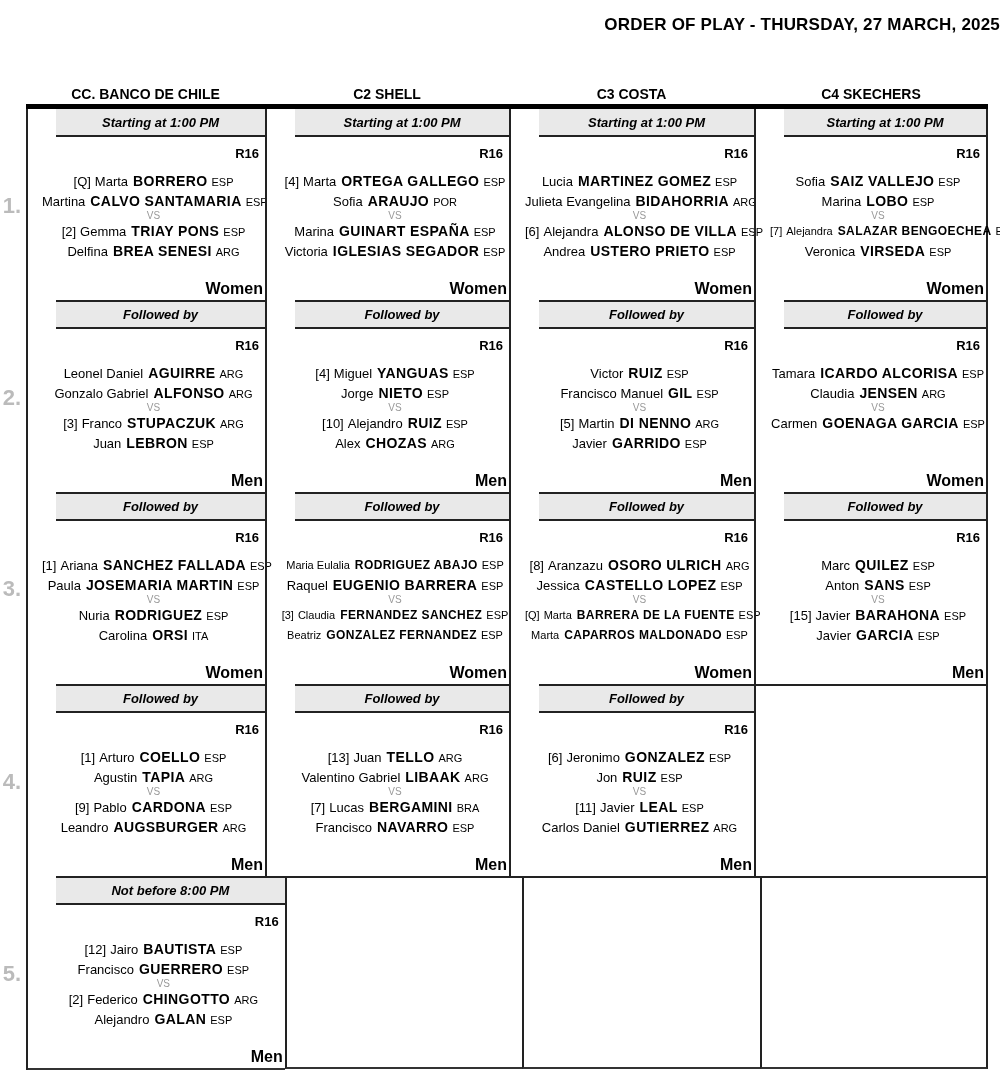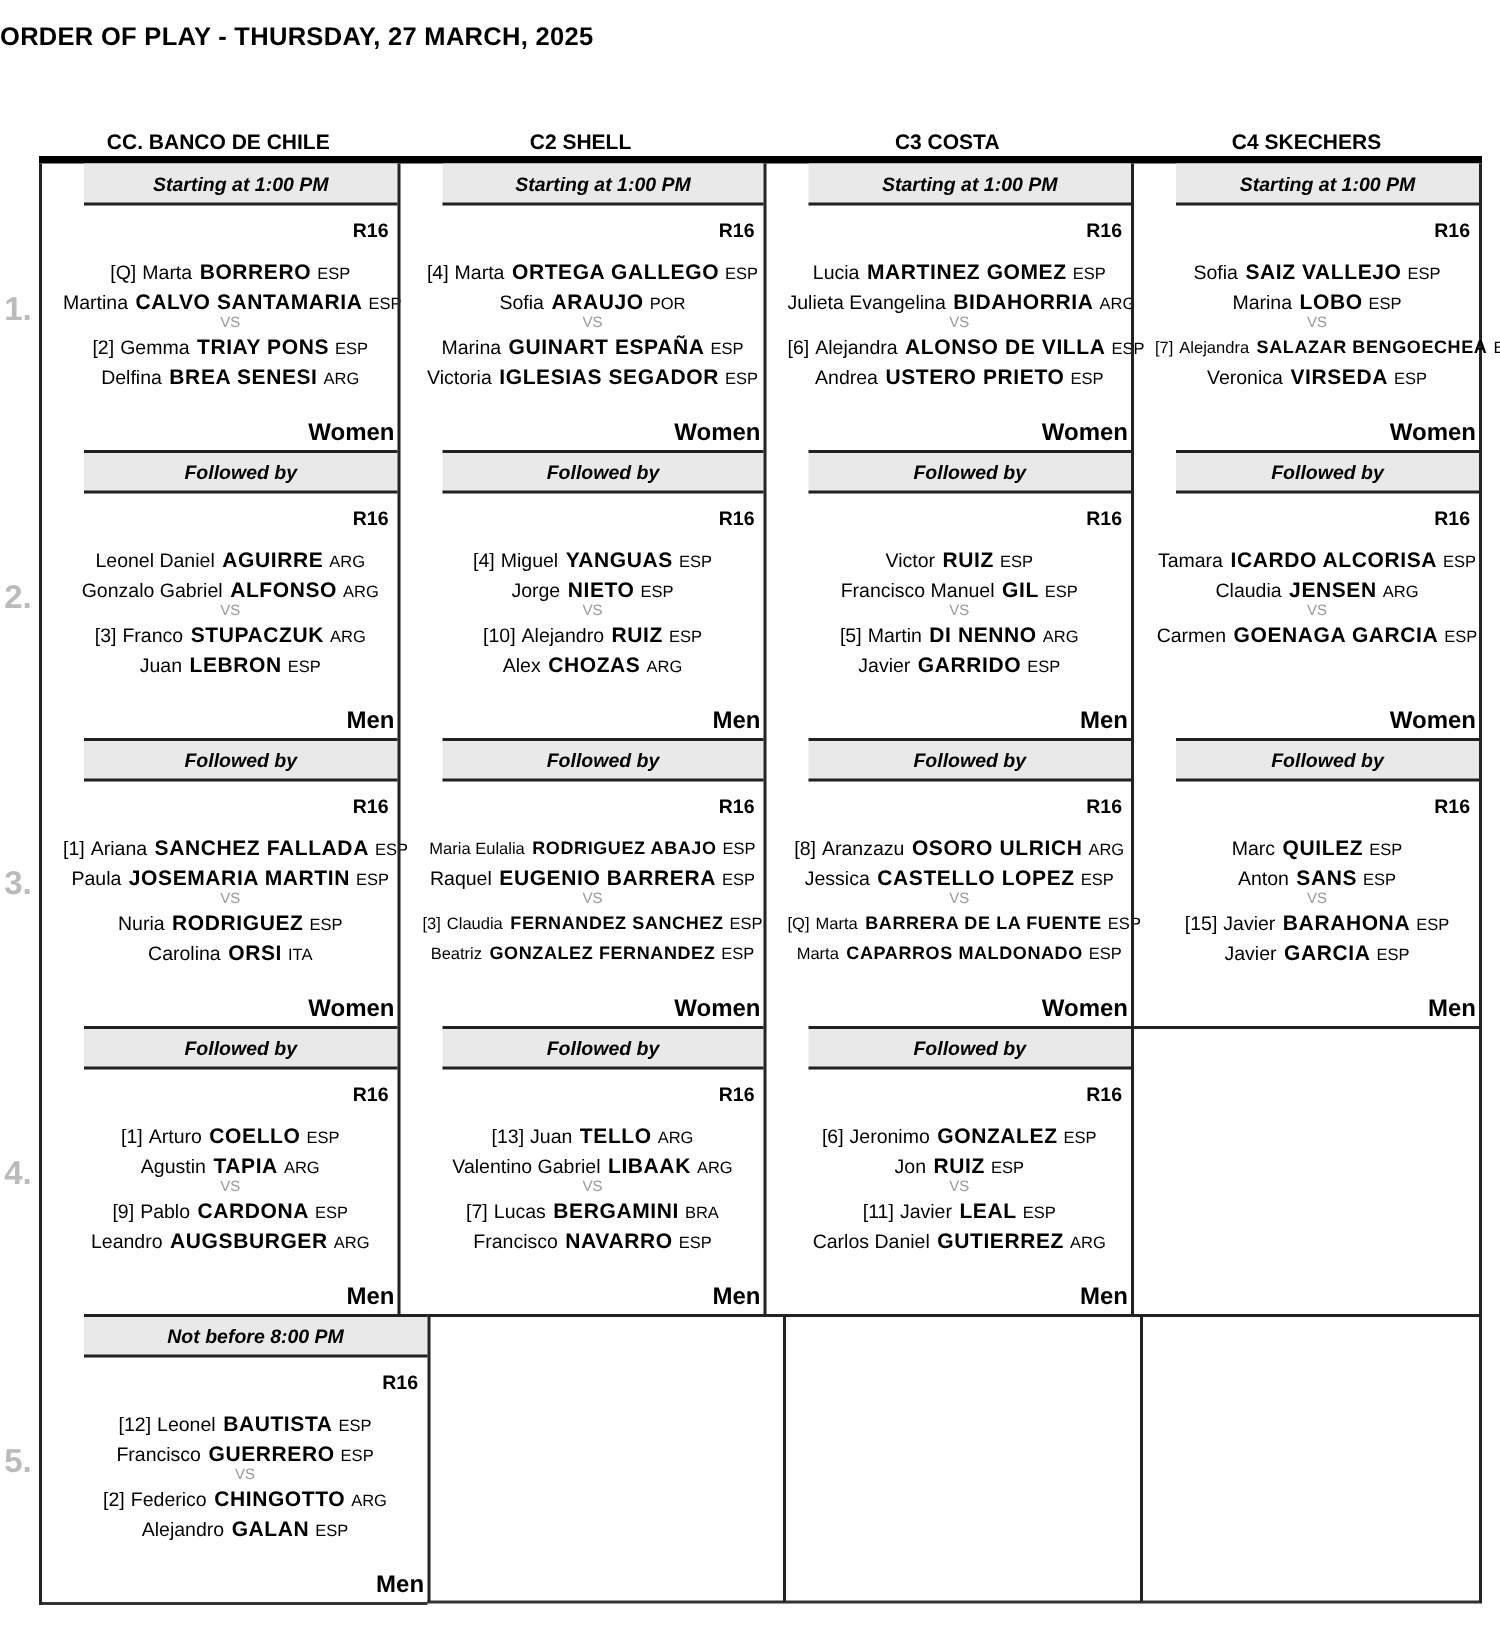--- a/index.html
+++ b/index.html
@@ -1,18 +1,18 @@
 <!DOCTYPE html>
 <html><head>
 <meta charset="utf-8">
 <style>
   html, body { margin:0; padding:0; background:#ffffff; }
   body { width:1000px; height:1085px; position:relative; overflow:hidden;
          font-family:"Liberation Sans", sans-serif; color:#000; }
-  .title { position:absolute; left:0; width:1000px; top:15px; text-align:left;
+  .title { position:absolute; left:0; width:1000px; top:15px; text-align:right;
            font-weight:bold; font-size:17px; letter-spacing:0.2px; }
   .grid { position:absolute; left:26px; top:85px; width:962px; }
   .court-heads { display:flex; height:19px; }
   .court-head { text-align:center; font-weight:bold; font-size:14px; line-height:19px; }
   .thickbar { height:5px; background:#000; }
   .row-num { position:absolute; left:0; width:24px; text-align:center; color:#bbbbbb;
              font-weight:bold; font-size:22px; }
   .cells { display:flex; }
   .cell { box-sizing:border-box; position:relative; }
   .bl { border-left:2px solid #222; }
@@ -268,21 +268,21 @@
         </div>
         <div class="cell bl br empty" style="width: 234px; border-top: 2px solid rgb(34, 34, 34);"></div>
       </div>
       <div class="cells">
         <div class="cell bl" style="width: 266px;">
           <div class="slot-head">Not before 8:00 PM</div>
           <div class="slot-body bottom-line">
             <div class="round">R16</div>
             <div class="category">Men</div>
             <div class="players">
-              <div class="pl"><span class="seed">[12]</span><span class="first-name">Leonel</span><span class="last-name">BAUTISTA</span><span class="nat">ESP</span></div>
+              <div class="pl"><span class="seed">[12]</span><span class="first-name">Jairo</span><span class="last-name">BAUTISTA</span><span class="nat">ESP</span></div>
               <div class="pl"><span class="first-name">Francisco</span><span class="last-name">GUERRERO</span><span class="nat">ESP</span></div>
               <div class="vs">VS</div>
               <div class="pl"><span class="seed">[2]</span><span class="first-name">Federico</span><span class="last-name">CHINGOTTO</span><span class="nat">ARG</span></div>
               <div class="pl"><span class="first-name">Alejandro</span><span class="last-name">GALAN</span><span class="nat">ESP</span></div>
             </div>
           </div>
         </div>
         <div class="cell bl empty bottom-line" style="width: 244px; border-top: 2px solid rgb(34, 34, 34); height: 193px;"></div>
         <div class="cell bl empty bottom-line" style="width: 245px; border-top: 2px solid rgb(34, 34, 34); height: 193px;"></div>
         <div class="cell bl br empty bottom-line" style="width: 234px; border-top: 2px solid rgb(34, 34, 34); height: 193px;"></div>

